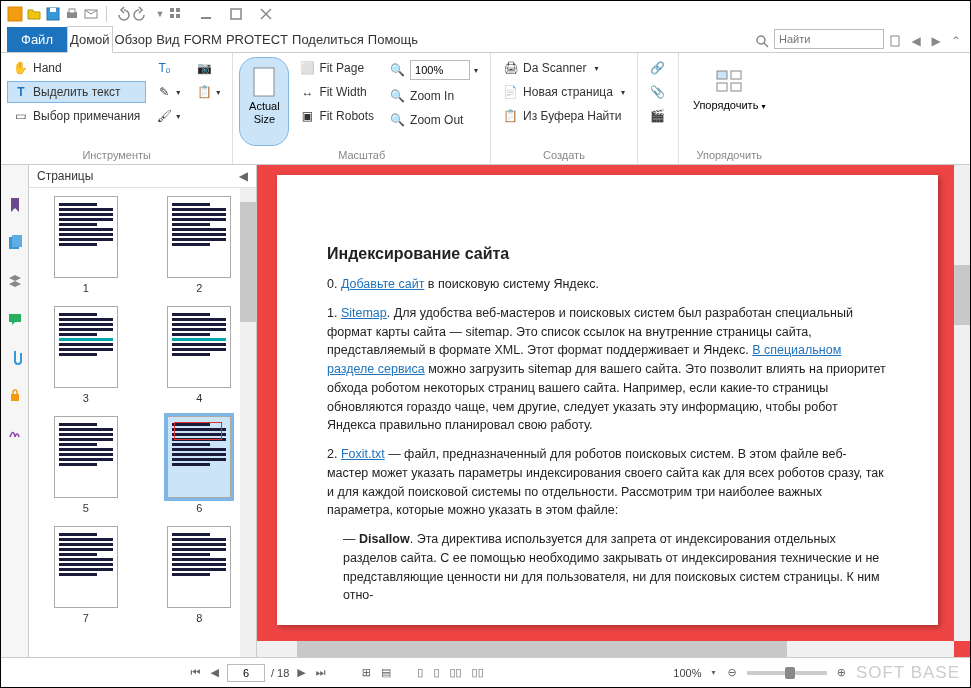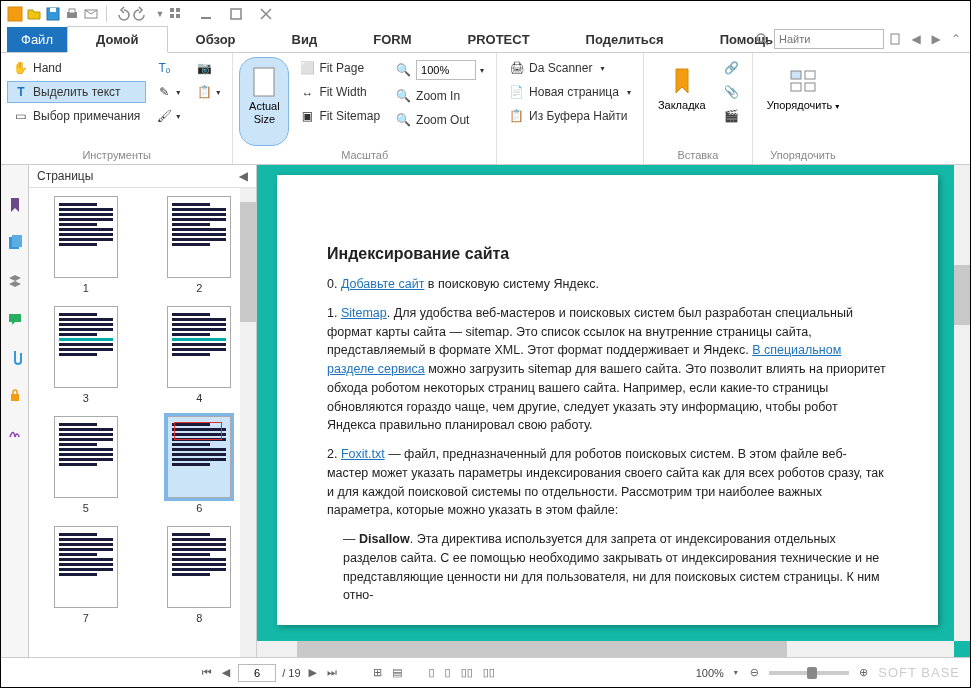--- a/index.html
+++ b/index.html
@@ -7,23 +7,23 @@
 
 .titlebar { height: 26px; background: #fff; display: flex; align-items: center; padding: 0 6px; }
 .titlebar-left { display: flex; gap: 3px; align-items: center; }
 .t-icon { width: 16px; height: 16px; display: inline-flex; align-items: center; justify-content: center; }
 .titlebar-center { flex: 1; text-align: center; color: #555; font-size: 12px; }
 .titlebar-right { display: flex; gap: 14px; align-items: center; color: #888; }
 .titlebar-sep { width: 1px; height: 16px; background: #ccc; margin: 0 4px; }
 
 .ribbon-tabs { height: 26px; display: flex; align-items: flex-end; border-bottom: 1px solid #ccc; padding: 0 6px; position: relative; }
 .tab-file { background: #1e73be; color: #fff; padding: 5px 14px; font-size: 13px; }
-.tab { padding: 5px 28px; font-size: 13px; color: #333; cursor: pointer; font-weight: bold; }
+.tab { padding: 5px 2px; font-size: 13px; color: #333; cursor: pointer; }
 .tab.active { border: 1px solid #ccc; border-bottom: 1px solid #fff; background: #fff; margin-bottom: -1px; }
-.ribbon-search { position: absolute; right: 6px; top: 2px; display: flex; align-items: center; gap: 4px; }
+.ribbon-search { position: absolute; right: 6px; top: 2px; display: flex; align-items: flex-end; gap: 4px; }
 .ribbon-search input { width: 110px; height: 20px; border: 1px solid #bbb; padding: 0 4px; font-size: 11px; }
 .nav-icon { width: 16px; height: 16px; color: #888; display: inline-flex; align-items: center; justify-content: center; cursor: pointer; }
 
 .ribbon-body { height: 112px; background: #fff; border-bottom: 1px solid #ccc; display: flex; }
 .ribbon-group { border-right: 1px solid #e0e0e0; display: flex; flex-direction: column; padding: 4px 6px 0 6px; }
 .ribbon-group-content { flex: 1; display: flex; gap: 4px; }
 .ribbon-group-label { text-align: center; font-size: 11px; color: #888; padding: 3px 0; }
 .r-stack { display: flex; flex-direction: column; gap: 2px; }
 .r-btn { display: flex; align-items: center; gap: 4px; padding: 3px 6px; font-size: 12px; color: #333; cursor: pointer; white-space: nowrap; }
 .r-btn.selected { background: #cce4f7; border: 1px solid #7fb8e8; padding: 2px 5px; }
@@ -47,39 +47,39 @@
 .thumb { width: 64px; height: 82px; border: 1px solid #aaa; background: #fff; margin: 0 auto 4px auto; position: relative; padding: 6px 4px; overflow: hidden; }
 .thumb.selected-outer { outline: 3px solid #7fb8e8; background: #cce4f7; padding: 6px 4px; }
 .thumb-line { height: 3px; background: #1a1a3a; margin-bottom: 2px; }
 .thumb-line.s { width: 70%; }
 .thumb-line.cy { background: #0aa; }
 .thumb-viewport { position: absolute; border: 1px solid #e03030; }
 .thumb-label { font-size: 11px; color: #333; }
 .pages-scrollbar { position: absolute; right: 0; top: 0; bottom: 0; width: 16px; background: #f0f0f0; }
 .pages-scrollthumb { position: absolute; right: 0; top: 14px; width: 16px; height: 120px; background: #c8c8c8; }
 
-.doc-area { flex: 1; background: #14b8a6; position: relative; overflow: hidden; }
+.doc-area { flex: 1; background: #ef4444; position: relative; overflow: hidden; }
 .doc-scroll-v { position: absolute; right: 0; top: 0; bottom: 16px; width: 16px; background: #f0f0f0; }
 .doc-scroll-v-thumb { position: absolute; top: 100px; width: 16px; height: 60px; background: #c8c8c8; }
 .doc-scroll-h { position: absolute; bottom: 0; left: 0; right: 16px; height: 16px; background: #f0f0f0; }
 .doc-scroll-h-thumb { position: absolute; left: 40px; height: 16px; width: 490px; background: #c8c8c8; }
 .doc-page { position: absolute; left: 20px; top: 10px; right: 32px; bottom: 32px; background: #fff; padding: 70px 50px 20px 50px; box-shadow: 2px 2px 6px rgba(0,0,0,0.3); overflow: hidden; }
 .doc-page h2 { font-size: 16px; font-weight: bold; margin-bottom: 12px; color: #222; }
 .doc-page p { font-size: 12.5px; line-height: 1.5; color: #222; margin-bottom: 10px; }
 .doc-page a { color: #1e73be; }
 .doc-page .em { font-weight: bold; }
 
 .statusbar { position: absolute; bottom: 0; left: 0; right: 0; height: 30px; background: #fff; border-top: 1px solid #ccc; display: flex; align-items: center; padding: 0 10px; gap: 10px; font-size: 11px; color: #444; }
 .statusbar-left { flex: 1; display: flex; align-items: center; gap: 6px; justify-content: center; }
 .page-input { width: 38px; height: 18px; border: 1px solid #bbb; text-align: center; font-size: 11px; }
 .sb-btn { cursor: pointer; color: #666; padding: 0 2px; }
 .statusbar-right { display: flex; align-items: center; gap: 8px; }
 .zoom-slider { width: 80px; height: 4px; background: #ccc; position: relative; }
 .zoom-slider-thumb { position: absolute; left: 38px; top: -4px; width: 10px; height: 12px; background: #888; border-radius: 2px; }
-.watermark { color: #ccc; font-size: 13px; letter-spacing: 1px; }
+.watermark { color: #ccc; font-size: 17px; letter-spacing: 1px; }
 </style>
 </head>
 <body>
 
 <div class="titlebar">
   <div class="titlebar-left">
     <span class="t-icon">
         <svg width="16" height="16">
           <rect x="1" y="1" width="14" height="14" fill="#f39c12" stroke="#d68910"></rect>
         </svg>
@@ -237,21 +237,21 @@
         <div class="r-btn">
             <span class="r-icon">⬜</span>
             <span>Fit Page</span>
           </div>
         <div class="r-btn">
             <span class="r-icon">↔</span>
             <span>Fit Width</span>
           </div>
         <div class="r-btn">
             <span class="r-icon">▣</span>
-            <span>Fit Sitemap</span>
+            <span>Fit Robots</span>
           </div>
       </div>
       <div class="r-stack">
         <div class="r-btn">
             <span class="r-icon">🔍</span>
             <input class="zoom-input" value="100%" style="">
             <span style="font-size:8px">▾</span>
           </div>
         <div class="r-btn">
             <span class="r-icon">🔍</span>
@@ -278,45 +278,37 @@
             <span class="r-icon">📄</span>
             <span>Новая страница</span>
             <span style="font-size:8px;margin-left:4px">▾</span>
           </div>
         <div class="r-btn">
             <span class="r-icon">📋</span>
             <span>Из Буфера Найти</span>
           </div>
       </div>
     </div>
+    <div class="ribbon-group-label">Создать</div>
   </div>
 
   <div class="ribbon-group">
     <div class="ribbon-group-content">
-      <div class="r-big">
-        <div class="r-big-icon">
-            <svg width="24" height="28">
-              <path d="M6 2h12v24l-6-6-6 6z" fill="#f39c12" stroke="#d68910"></path>
-            </svg>
-          </div>
-        <div class="r-big-label">Закладка</div>
-      </div>
       <div class="r-stack">
         <div class="r-btn">
             <span class="r-icon">🔗</span>
           </div>
         <div class="r-btn">
             <span class="r-icon">📎</span>
           </div>
         <div class="r-btn">
             <span class="r-icon">🎬</span>
           </div>
       </div>
     </div>
-    <div class="ribbon-group-label">Вставка</div>
   </div>
 
   <div class="ribbon-group" style="border-right:none">
     <div class="ribbon-group-content">
       <div class="r-big">
         <div class="r-big-icon">
             <svg width="28" height="24">
               <rect x="2" y="2" width="10" height="8" fill="#cce4f7" stroke="#888"></rect>
               <rect x="16" y="2" width="10" height="8" fill="#fff" stroke="#888"></rect>
               <rect x="2" y="14" width="10" height="8" fill="#fff" stroke="#888"></rect>
@@ -515,21 +507,21 @@
         <div class="doc-scroll-h-thumb"></div>
       </div>
   </div>
 </div>
 
 <div class="statusbar">
   <div class="statusbar-left">
     <span class="sb-btn">⏮</span>
     <span class="sb-btn">◀</span>
     <input class="page-input" value="6" style="">
-    <span>/ 19</span>
+    <span>/ 18</span>
     <span class="sb-btn">▶</span>
     <span class="sb-btn">⏭</span>
     <span style="width:20px"></span>
     <span class="sb-btn">⊞</span>
     <span class="sb-btn">▤</span>
     <span style="width:10px"></span>
     <span class="sb-btn">▯</span>
     <span class="sb-btn">▯</span>
     <span class="sb-btn">▯▯</span>
     <span class="sb-btn">▯▯</span>

